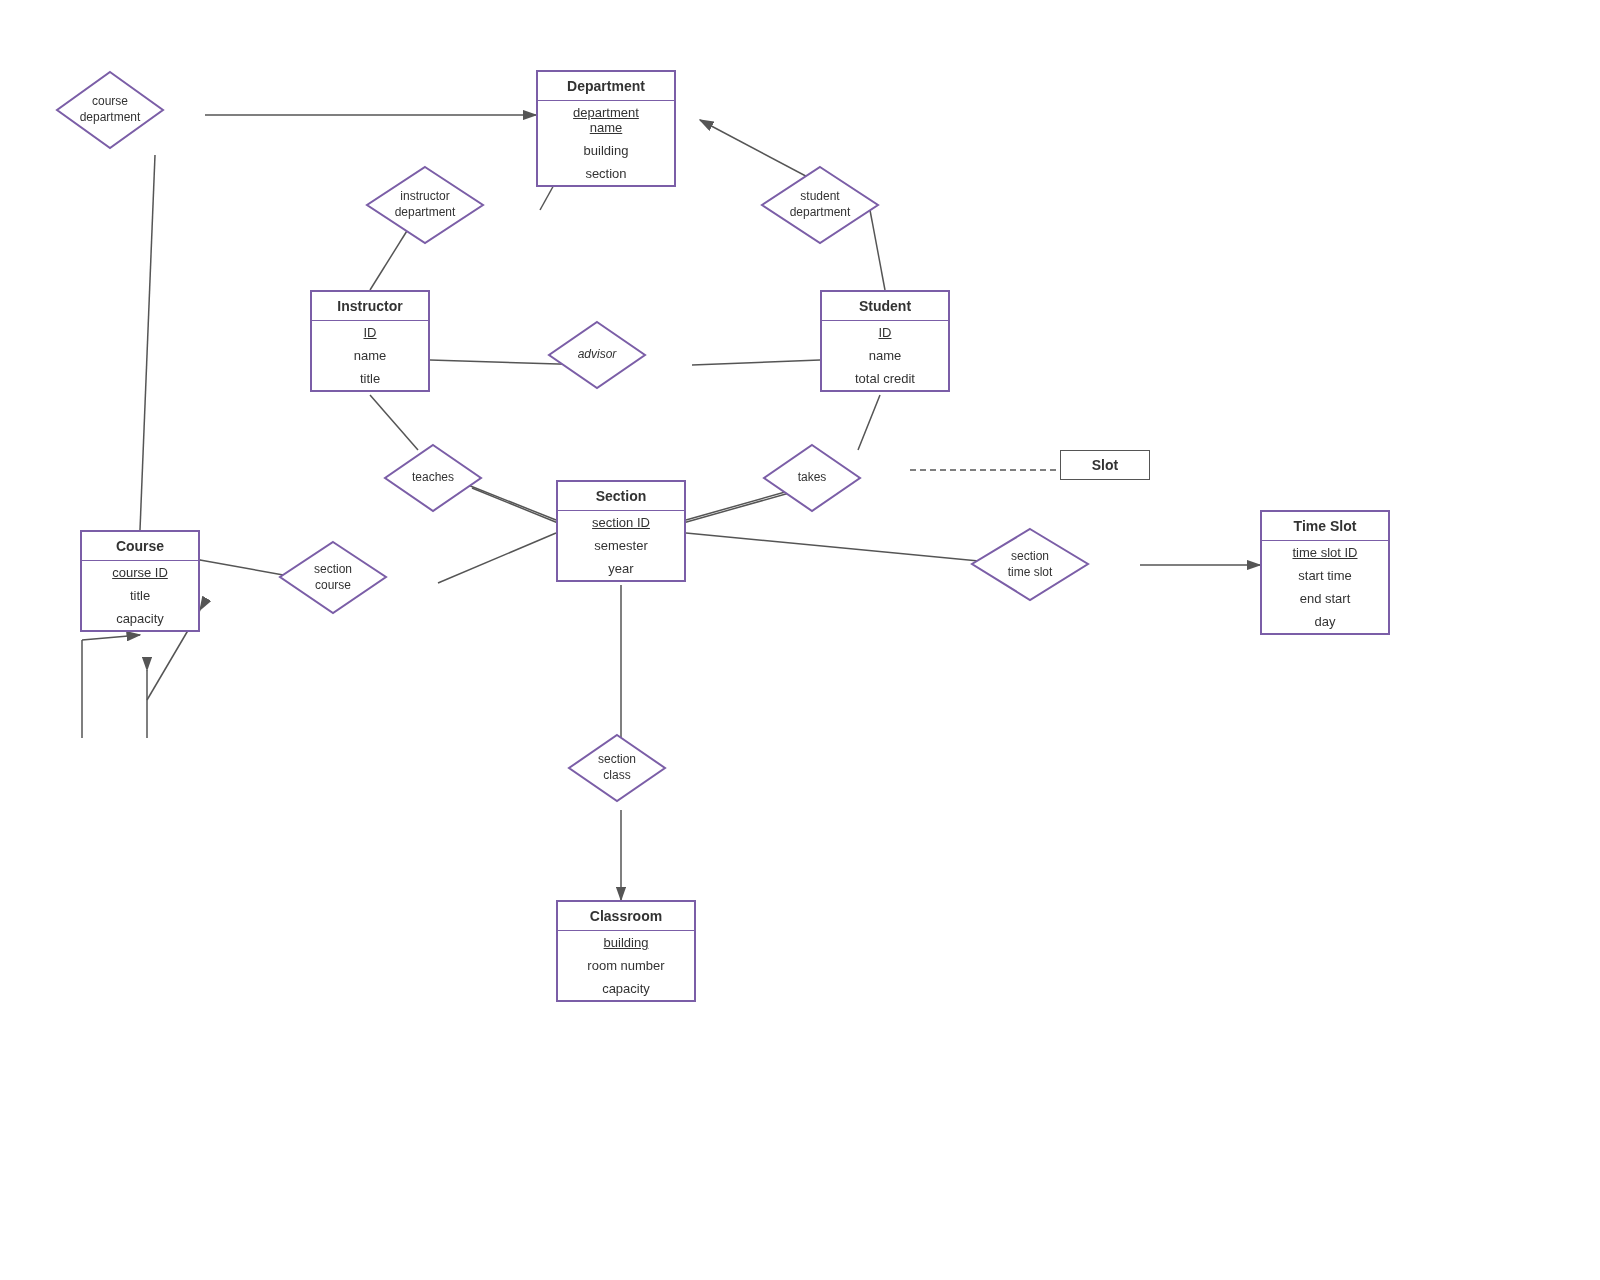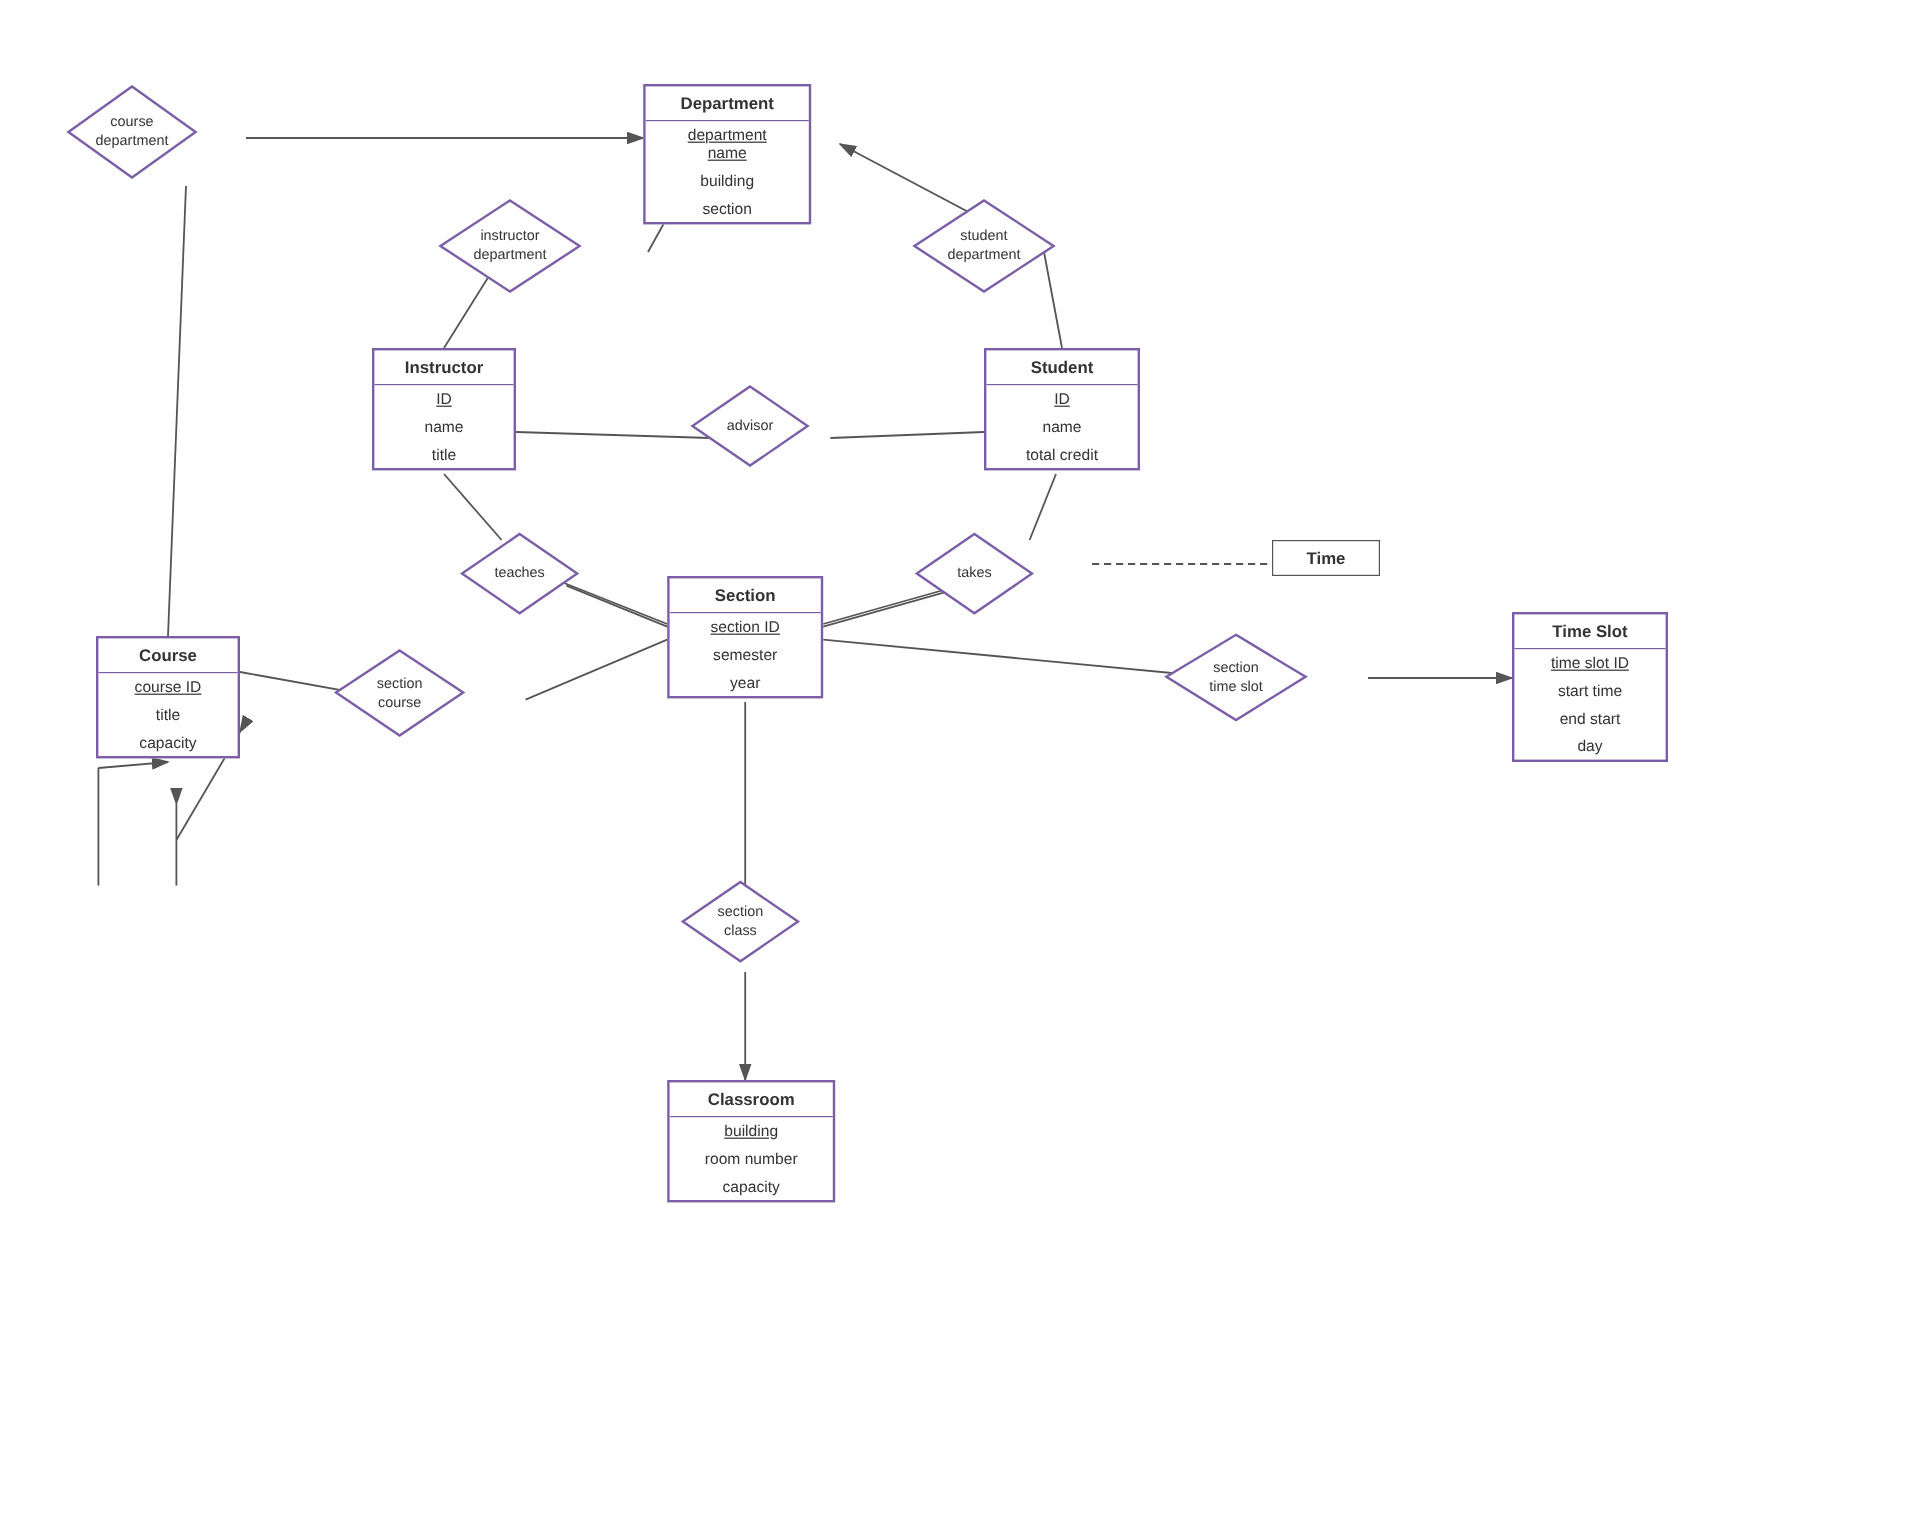--- a/index.html
+++ b/index.html
@@ -178,21 +178,21 @@
 
   <div class="entity" style="left:556px; top:900px; width:140px;">
     <div class="entity-title">Classroom</div>
     <div class="entity-divider"></div>
     <div class="entity-attr pk">building</div>
     <div class="entity-attr">room number</div>
     <div class="entity-attr">capacity</div>
   </div>
 
   <div class="entity" style="left:1060px; top:450px; width:90px; border:1.5px solid #555;">
-    <div class="entity-title">Time</div>
+    <div class="entity-title">Slot</div>
   </div>
 
   <div class="diamond-wrap" style="position:absolute; left:55px; top:70px; width:110px; height:80px;">
     <svg width="110" height="80" viewBox="0 0 110 80" style="position:absolute;top:0;left:0;">
       <polygon points="55,2 108,40 55,78 2,40" fill="white" stroke="#7b5ea7" stroke-width="2"></polygon>
     </svg>
     <span class="diamond-label" style="white-space:pre-line;font-size:12px;">course
 department</span>
   </div>
 
@@ -205,21 +205,21 @@
   </div>
 
   <div class="diamond-wrap" style="position:absolute; left:760px; top:165px; width:120px; height:80px;">
     <svg width="120" height="80" viewBox="0 0 120 80" style="position:absolute;top:0;left:0;">
       <polygon points="60,2 118,40 60,78 2,40" fill="white" stroke="#7b5ea7" stroke-width="2"></polygon>
     </svg>
     <span class="diamond-label" style="white-space:pre-line;font-size:12px;">student
 department</span>
   </div>
 
-  <div class="diamond-wrap" style="position:absolute; left:575px; top:320px; width:100px; height:70px;">
+  <div class="diamond-wrap" style="position:absolute; left:547px; top:320px; width:100px; height:70px;font-style:italic;">
     <svg width="100" height="70" viewBox="0 0 100 70" style="position:absolute;top:0;left:0;">
       <polygon points="50,2 98,35 50,68 2,35" fill="white" stroke="#7b5ea7" stroke-width="2"></polygon>
     </svg>
     <span class="diamond-label" style="font-size:12px;">advisor</span>
   </div>
 
   <div class="diamond-wrap" style="position:absolute; left:383px; top:443px; width:100px; height:70px;">
     <svg width="100" height="70" viewBox="0 0 100 70" style="position:absolute;top:0;left:0;">
       <polygon points="50,2 98,35 50,68 2,35" fill="white" stroke="#7b5ea7" stroke-width="2"></polygon>
     </svg>

